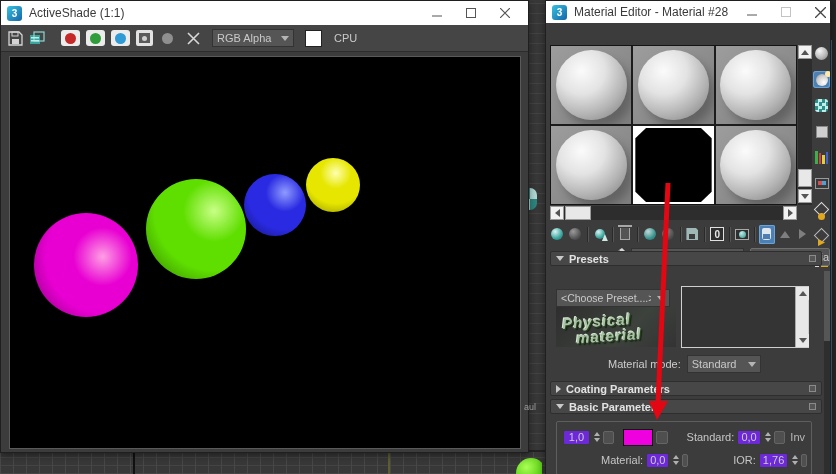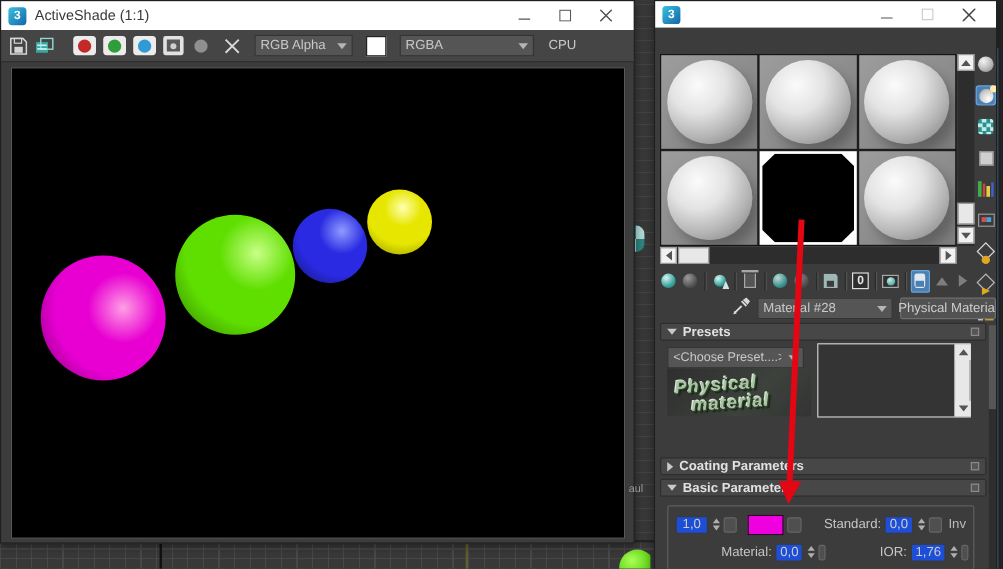--- a/index.html
+++ b/index.html
@@ -186,21 +186,21 @@
   #mode-label { margin-left:62px; font-size:11px; color:#cdcdcd; }
   #mode-dd { width:74px; margin-left:6px; }
 
   
   #groupbox { position:absolute; left:10px; top:378px; width:256px; height:54px;
     border:1px solid #5e5e5e; border-radius:2px; }
   #group-label { position:absolute; left:12px; top:370px; font-size:11px; color:#cdcdcd;
     background:#3c3c3c; padding:0 3px; }
   .prow { position:absolute; left:6px; width:244px; height:18px; display:flex; align-items:center; gap:3px; }
   .plabel { font-size:11px; color:#c6c6c6; white-space:nowrap; }
-  .field { height:15px; background:#1d4ed8; border:1px solid #3a3a3a; border-radius:2px;
+  .field { height:15px; background:#6d28d9; border:1px solid #3a3a3a; border-radius:2px;
     color:#cdcdcd; font-size:11px; display:flex; align-items:center; justify-content:center; padding:0 3px; }
   .spin { display:flex; flex-direction:column; gap:2px; margin-left:1px; }
   .spin i { width:0; height:0; display:block; }
   .spin .su { border-left:3px solid transparent; border-right:3px solid transparent; border-bottom:4px solid #b0b0b0; }
   .spin .sd { border-left:3px solid transparent; border-right:3px solid transparent; border-top:4px solid #b0b0b0; }
   .mapbtn { width:13px; height:13px; background:#4f4f4f; border:1px solid #656565; border-radius:2px; }
   #base-swatch { width:34px; height:17px; border:1px solid #101010; }
   .invbtn { font-size:11px; color:#b8b8b8; padding:0 2px; }
 
   
@@ -284,37 +284,34 @@
       <span class="tbtn" style="margin-left:8px">
         <svg width="13" height="13">
             <path d="M1 1 L12 12 M12 1 L1 12" stroke="#d8d8d8" stroke-width="1.6"></path>
           </svg>
       </span>
       <span class="dropdown" style="width:82px; margin-left:6px">
         <span class="dtext">RGB Alpha</span>
           <span class="darrow"></span>
       </span>
       <span class="white-swatch" style="margin-left:5px"></span>
-      <span class="dropdown" style="width:112px; margin-left:5px">
-        <span class="dtext">RGBA</span>
-          <span class="darrow"></span>
-      </span>
       <span class="cpu-label" style="margin-left:6px">CPU</span>
     </div>
     <div id="as-viewport">
         <div class="sphere" style="left: 24px; top: 156px; width: 104px; height: 104px; background: radial-gradient(circle at 66% 42%, rgb(255, 159, 228) 0%, rgb(232, 0, 210) 32%, rgb(232, 0, 210) 62%, rgb(124, 0, 112) 100%);"></div>
         <div class="sphere" style="left: 136px; top: 122px; width: 100px; height: 100px; background: radial-gradient(circle at 68% 32%, rgb(201, 255, 134) 0%, rgb(95, 223, 0) 32%, rgb(95, 223, 0) 62%, rgb(46, 122, 0) 100%);"></div>
         <div class="sphere" style="left: 234px; top: 117px; width: 62px; height: 62px; background: radial-gradient(circle at 66% 30%, rgb(143, 155, 255) 0%, rgb(42, 42, 226) 32%, rgb(42, 42, 226) 62%, rgb(18, 18, 110) 100%);"></div>
         <div class="sphere" style="left: 296px; top: 101px; width: 54px; height: 54px; background: radial-gradient(circle at 55% 28%, rgb(255, 255, 176) 0%, rgb(230, 230, 0) 32%, rgb(230, 230, 0) 62%, rgb(143, 143, 0) 100%);"></div>
       </div>
   </div>
 
   <div class="window" id="me-win">
     <div class="titlebar">
       <span class="applogo">3</span>
+      <span class="title">Material Editor - Material #28</span>
       <span class="win-controls">
         <span class="wc">
             <svg width="10" height="10">
               <line x1="0" y1="8" x2="10" y2="8" stroke="#555" stroke-width="1"></line>
             </svg>
           </span>
         <span class="wc dim">
             <svg width="10" height="10">
               <rect x="0.5" y="0.5" width="9" height="9" fill="none" stroke="#555"></rect>
             </svg>
@@ -476,21 +473,21 @@
               <path d="M2 12 l2 2 l-3 1 z" fill="#d8d8d8"></path>
             </svg>
         </span>
         <span class="dropdown" id="mat-dd">
           <span class="dtext">Material #28</span>
             <span class="darrow"></span>
         </span>
         <span id="type-btn">Physical Material</span>
       </div>
 
-      <div class="rollout" style="top:226px">
+      <div class="rollout" style="top:208px">
         <span class="rarrow-down"></span>
         <span class="rtitle">Presets</span>
         <span class="pin"></span>
       </div>
       <span class="dropdown" id="choose-dd">
         <span class="dtext" style="font-size:10.5px">&lt;Choose Preset....&gt;</span>
           <span class="darrow"></span>
       </span>
       <div id="pm-logo">
         <span class="l1">Physical</span>
@@ -498,20 +495,27 @@
       </div>
       <div id="preset-list">
         <div class="lscroll">
           <span class="sbtn ar-up" style="top:0">
               <i></i>
             </span>
           <span class="sbtn ar-down b" style="bottom:0">
               <i></i>
             </span>
         </div>
+      </div>
+      <div id="mode-row">
+        <span id="mode-label">Material mode:</span>
+        <span class="dropdown" id="mode-dd">
+          <span class="dtext">Standard</span>
+            <span class="darrow"></span>
+        </span>
       </div>
 
       <div class="rollout" style="top:338px">
         <span class="rarrow-right"></span>
         <span class="rtitle">Coating Parameters</span>
         <span class="pin"></span>
       </div>
 
       <div class="rollout" style="top:356px">
         <span class="rarrow-down"></span>

